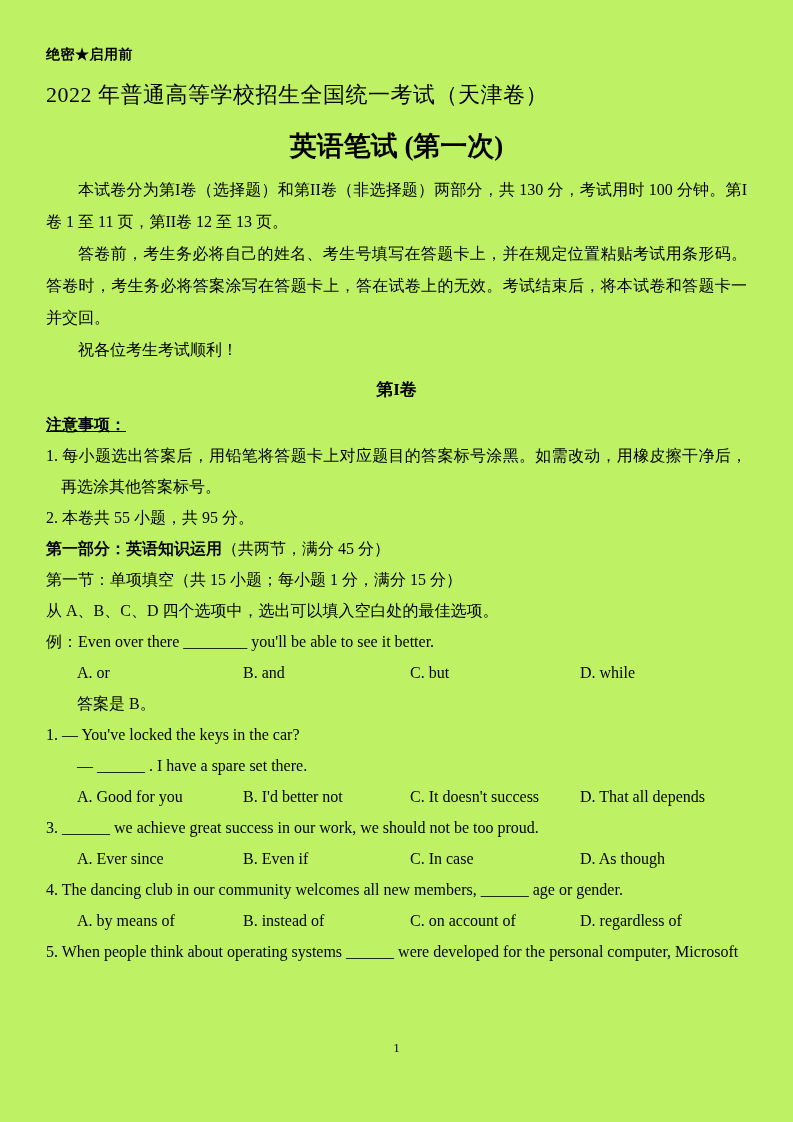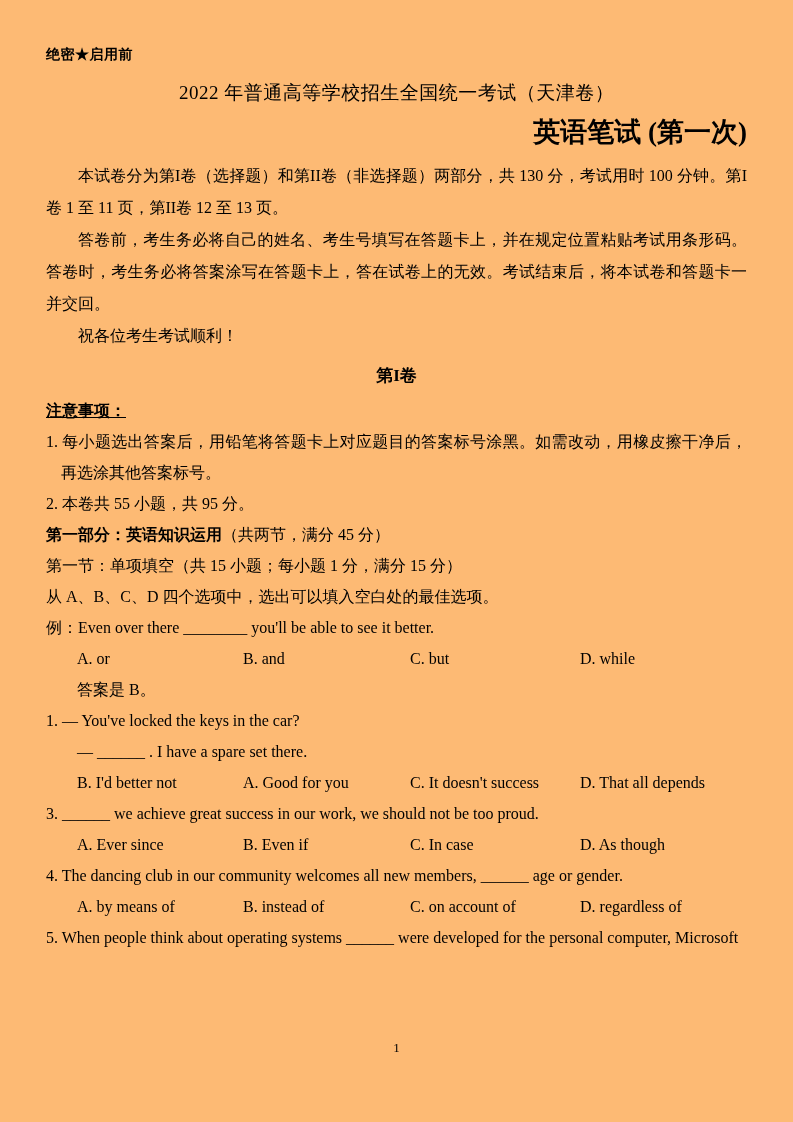--- a/index.html
+++ b/index.html
@@ -2,43 +2,42 @@
 <html><head>
 <meta charset="utf-8">
 <style>
   * { margin: 0; padding: 0; box-sizing: border-box; }
   html, body { background: #ffffff; }
   .page {
     position: relative;
     width: 793px;
     height: 1122px;
     margin: 0 auto;
-    background: #fdba74;
+    background: #bef264;
     color: #000000;
     font-family: "Liberation Serif", "DejaVu Serif", serif;
     font-size: 16px;
     padding: 46px 46px 0 46px;
     overflow: hidden;
   }
   .security-label {
     font-weight: bold;
     font-size: 14px;
     letter-spacing: 0.5px;
   }
   .exam-title {
-    text-align: center;
-    font-size: 19px;
+    font-size: 22px;
     margin-top: 16px;
     letter-spacing: 0.5px;
   }
   .paper-title {
-    text-align: right;
+    text-align: center;
     font-size: 27px;
     font-weight: bold;
-    margin-top: 8px;
+    margin-top: 18px;
     margin-bottom: 10px;
   }
   .intro p {
     line-height: 32px;
     text-indent: 2em;
     text-align: justify;
   }
   .volume-heading {
     text-align: center;
     font-size: 17px;
@@ -116,22 +115,22 @@
       <span>C. but</span>
       <span>D. while</span>
     </div>
     <div class="line indent-1">答案是 B。</div>
   </div>
 
   <div class="question">
     <div class="line">1. — You've locked the keys in the car?</div>
     <div class="line indent-1">— ______ . I have a spare set there.</div>
     <div class="options-row">
+      <span>A. Good for you</span>
       <span>B. I'd better not</span>
-      <span>A. Good for you</span>
       <span>C. It doesn't success</span>
       <span>D. That all depends</span>
     </div>
   </div>
 
   <div class="question">
   </div>
 
   <div class="question">
     <div class="line">3. ______ we achieve great success in our work, we should not be too proud.</div>

